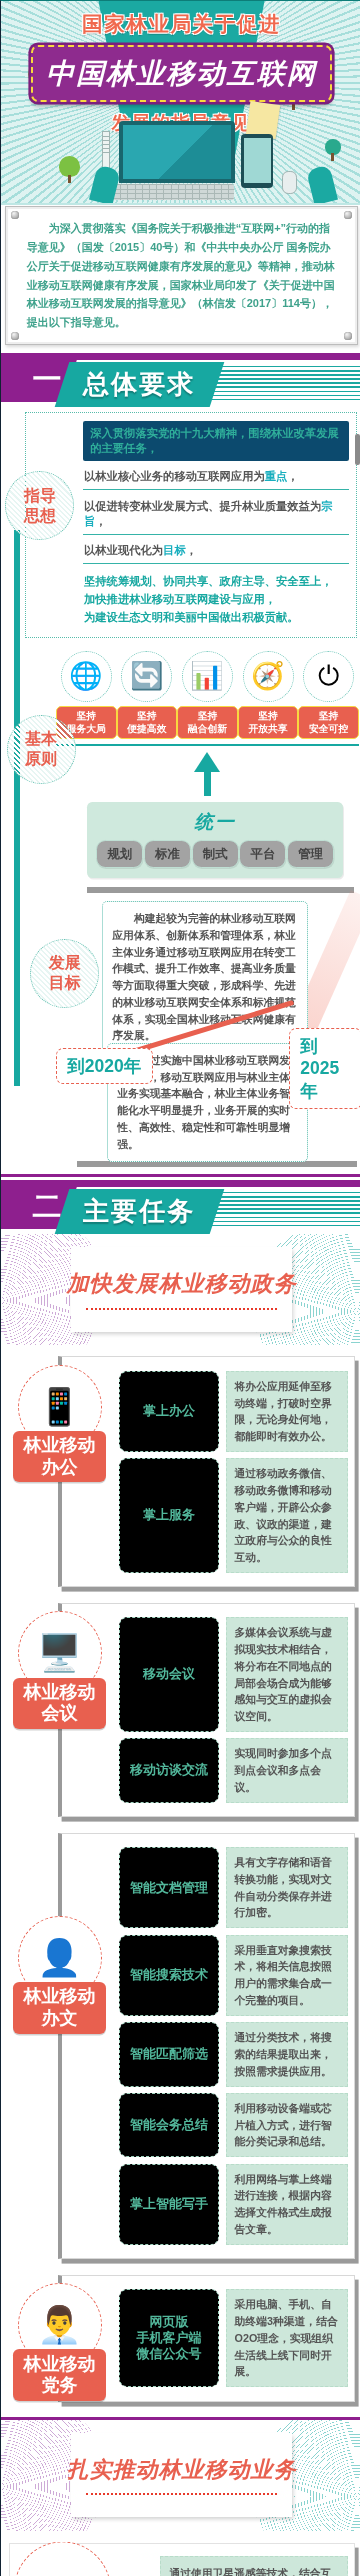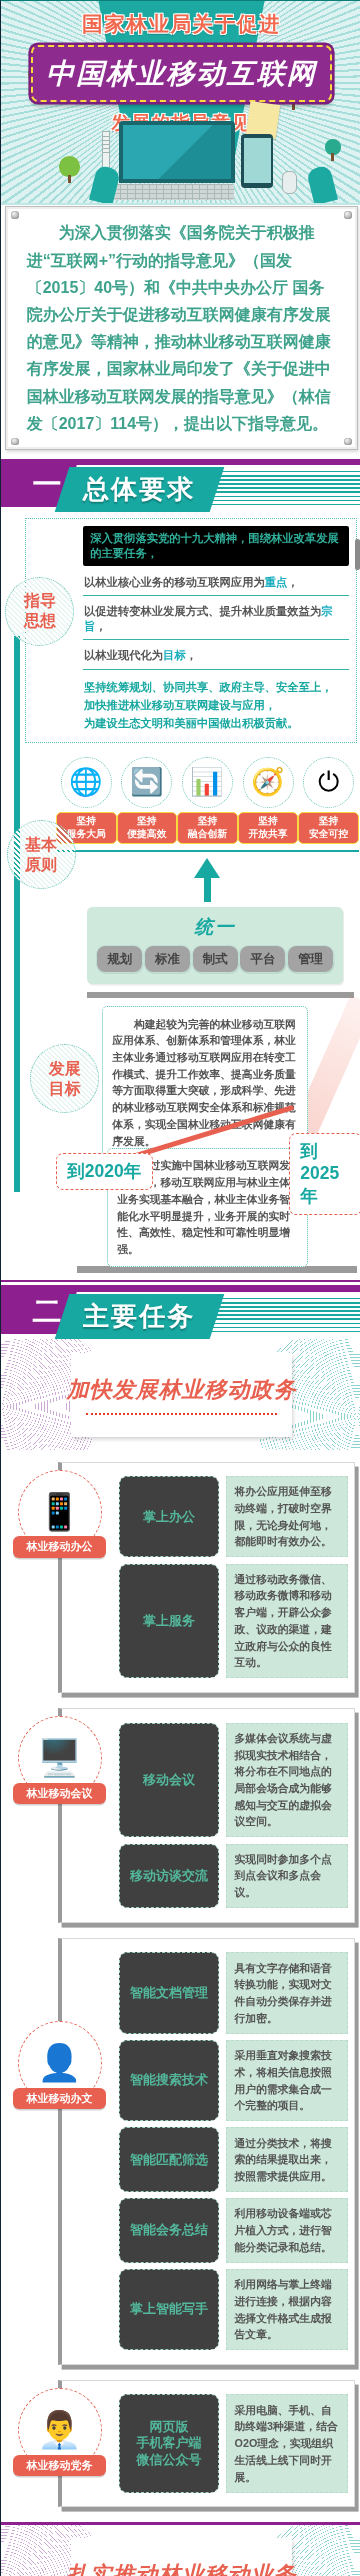--- a/index.html
+++ b/index.html
@@ -34,41 +34,41 @@
   .ruler{position:absolute;left:101px;bottom:8.2px;width:6.2px;height:62px;background:#eef3f2;border:0.5px solid #9fb4b2;
     background-image:repeating-linear-gradient(180deg,#9fb4b2 0 0.5px,transparent 0.5px 4.1px);}
   .arm{position:absolute;bottom:0;width:24px;height:36px;background:#1ba9a2;border-radius:10.3px 10.3px 0 0;}
   .arm.l{left:92px;transform:rotate(14deg);} .arm.r{left:309px;transform:rotate(-14deg);}
 
   
   .intro-wrap{padding:3.1px 4.1px 5.2px;background:linear-gradient(180deg,#bfe7e4 0 2.1px,#fff 2.1px);}
   .intro-panel{position:relative;border:1px solid #bcbcbc;box-shadow:0 0 0 2.1px #eee inset,1px 1.5px 3.1px rgba(0,0,0,.15);background:#fff;padding:12.4px 20.6px;}
   .screw{position:absolute;width:7.7px;height:7.7px;border-radius:50%;background:radial-gradient(circle at 35% 30%,#f5f5f5,#8a8a8a);box-shadow:inset 0 0 1px #555;}
   .screw.tl{top:4.1px;left:5.2px;} .screw.tr{top:4.1px;right:5.2px;} .screw.bl{bottom:4.1px;left:5.2px;} .screw.br{bottom:4.1px;right:5.2px;}
-  .intro-text{color:#3fa28c;font-size:16px;line-height:1.7;font-weight:700;text-indent:2em;margin:0;}
+  .intro-text{color:#3fa28c;font-size:11px;line-height:1.7;font-weight:700;text-indent:2em;margin:0;}
 
   
   .banner{position:relative;height:54px;margin-top:3.1px;}
   .banner .topbar{position:absolute;top:0;left:0;right:0;height:6.7px;background:#8e1f8e;}
   .banner .stripes{position:absolute;top:12.4px;left:155px;right:0;height:34px;background:repeating-linear-gradient(180deg,#1aa8a1 0 1.5px,#fff 1.5px 4.1px);}
   .banner .numbox{position:absolute;top:6.7px;left:-13.4px;width:82px;height:42px;background:#8e1f8e;transform:skewX(-18deg);}
   .banner .numbox span{display:block;transform:skewX(18deg);color:#fff;font-size:29px;font-weight:900;text-align:right;padding:2.1px 9.3px 0 0;line-height:1.2;}
   .banner .titlebox{position:absolute;top:8.8px;left:61px;width:155px;height:45px;background:#17a8a1;transform:skewX(-18deg);display:flex;align-items:center;justify-content:center;}
   .banner .titlebox span{transform:skewX(18deg);color:#fff;font-size:26px;font-weight:900;letter-spacing:2.1px;text-shadow:0 1.5px 1.5px rgba(0,0,0,.25);}
 
   
   .part1{position:relative;padding-left:24px;}
   .vline{position:absolute;left:13.4px;top:118px;width:5.2px;height:556px;background:#17a8a1;}
   .dotted-frame{position:relative;border:1px dotted #57bcab;margin:5.2px 5.2px 0 0;padding:7.2px 7.2px 10.3px 57px;}
   .g-badge,.side-badge{width:67px;height:67px;border-radius:50%;border:1.5px dotted #57bcab;background:
      repeating-linear-gradient(45deg,rgba(87,188,171,.14) 0 1.5px,#fff 1.5px 3.6px);
      display:flex;align-items:center;justify-content:center;text-align:center;
      color:#e8604f;font-size:16px;font-weight:900;line-height:1.25;}
   .g-badge{position:absolute;left:-20.6px;top:58px;}
-  .g-head{background:#000000;color:#2fae9a;font-weight:800;font-size:11.3px;padding:5.2px 7.2px;border-radius:2.1px;}
+  .g-head{background:#0c4a6e;color:#2fae9a;font-weight:800;font-size:11.3px;padding:5.2px 7.2px;border-radius:2.1px;}
   .g-line{color:#555;font-weight:800;font-size:11.3px;padding:8.2px 1px 5.2px;border-bottom:1.5px solid #35b3a8;}
   .g-line .em{color:#18aebe;}
   .g-close{color:#17a8a1;font-weight:800;font-size:11.3px;padding:8.2px 1px 0;line-height:1.6;}
   .scrollbar{position:absolute;right:-4.1px;top:20.6px;width:5.2px;height:31px;background:#8a8a8a;border-radius:2.1px;}
 
   .principles{position:relative;padding:13.4px 3.1px 0 31px;}
   .side-badge{position:absolute;}
   .pb-badge{left:-18.5px;top:77px;}
   .p-row{display:flex;justify-content:space-between;border-bottom:2.1px solid #17a8a1;padding-bottom:5.2px;}
   .p-item{width:61px;text-align:center;}
@@ -105,24 +105,24 @@
     display:flex;flex-direction:column;align-items:center;justify-content:center;}
   .cally-text{color:#e8604f;font-size:22px;font-weight:900;font-style:italic;letter-spacing:1px;font-family:"DejaVu Serif","Liberation Serif",serif;white-space:nowrap;}
   .cally-dots{width:86%;border-bottom:2.6px dotted #e8392a;margin-top:8.2px;}
 
   
   .tcard{position:relative;margin:11.3px 7.2px 15.5px 57px;background:#fff;border:1px solid #d8d8d8;border-left:4.6px solid #9a9a9a;
     box-shadow:3.6px 4.6px 0 #9a9a9a;padding:7.2px 6.2px 7.2px 57px;}
   .tside{position:absolute;left:-49px;top:7.2px;width:93px;text-align:center;z-index:2;}
   .ticon-ring{width:82px;height:82px;margin:0 auto;border:1.5px dashed #e8604f;border-radius:50%;background:#fff;display:flex;align-items:center;justify-content:center;}
   .tglyph{font-size:36px;line-height:1;}
-  .tbadge{position:relative;margin:-17.5px auto 0;background:#e8604f;color:#fff;border-radius:6.2px;padding:4.1px 4.1px;font-weight:900;font-size:11px;line-height:1.2;box-shadow:0 1.5px 0 rgba(0,0,0,.18);}
+  .tbadge{position:relative;margin:-17.5px auto 0;background:#e8604f;color:#fff;border-radius:6.2px;padding:4.1px 4.1px;font-weight:900;font-size:18px;line-height:1.2;box-shadow:0 1.5px 0 rgba(0,0,0,.18);}
   .trow{display:flex;align-items:stretch;margin:6.2px 0;}
   .tlabel{flex:0 0 94px;border:1px dashed #9fd4c0;border-radius:8.2px;color:#52b79b;font-weight:900;font-size:13px;
-    display:flex;align-items:center;justify-content:center;text-align:center;padding:3.1px 2.1px;margin-right:7.2px;background:#404040;line-height:1.25;}
+    display:flex;align-items:center;justify-content:center;text-align:center;padding:3.1px 2.1px;margin-right:7.2px;background:#000000;line-height:1.25;}
   .ttext{flex:1;background:#cde7da;border:1.5px dashed #b7dcc9;padding:6.2px 7.2px;color:#555;font-weight:700;font-size:10.8px;line-height:1.55;display:flex;align-items:center;}
 
   
   .tcard2{position:relative;margin:12.4px 7.2px 15.5px 8.2px;background:#fff;border:0.5px solid #e2e2e2;box-shadow:3.6px 4.6px 0 #9a9a9a;
     padding:7.2px 6.2px 7.2px 150px;min-height:77px;display:flex;align-items:center;}
   .t2ring{position:absolute;left:4.1px;top:50%;transform:translateY(-50%);width:95px;height:95px;border:1.5px dashed #e8604f;border-radius:50%;background:#fff;}
   .t2text{flex:1;background:#cde7da;border:1.5px dashed #b7dcc9;padding:7.2px 8.2px;color:#555;font-weight:700;font-size:10.8px;line-height:1.55;}
 </style>
 </head>
 <body>

